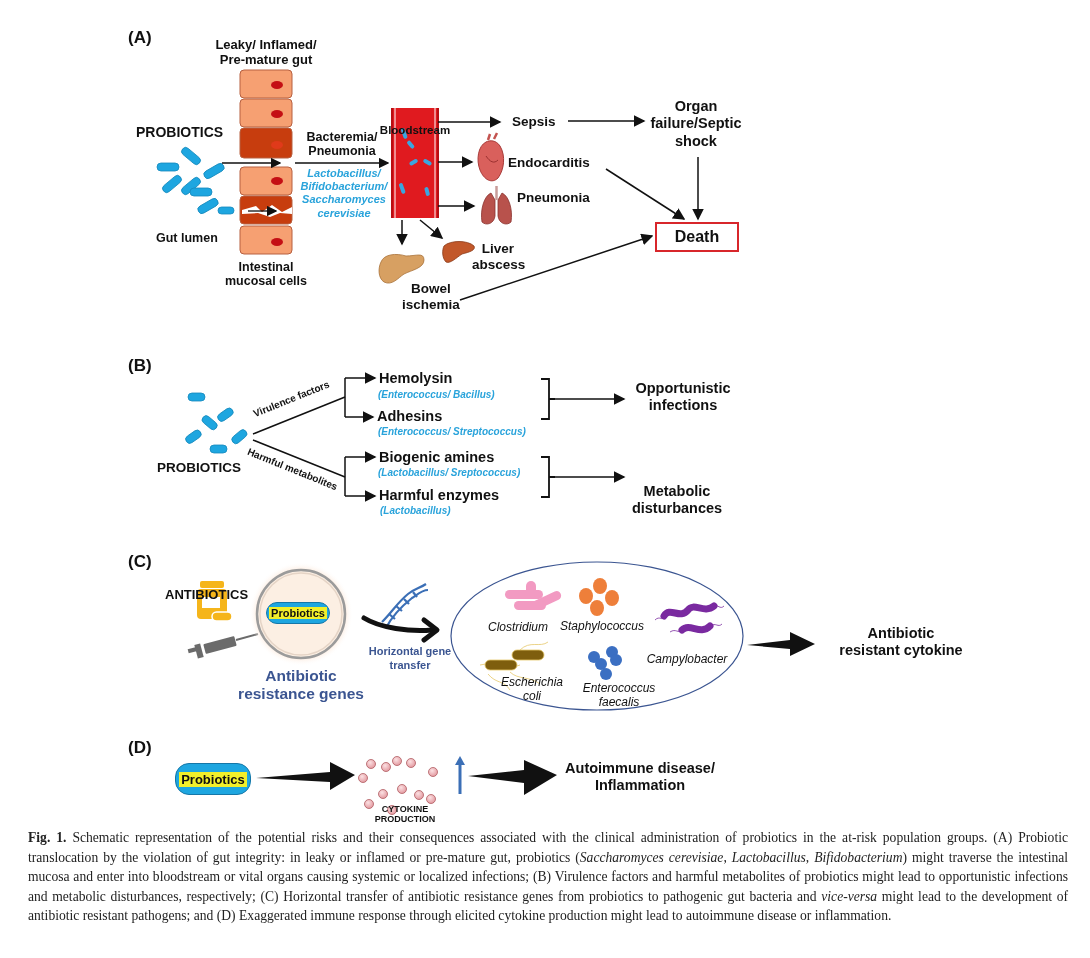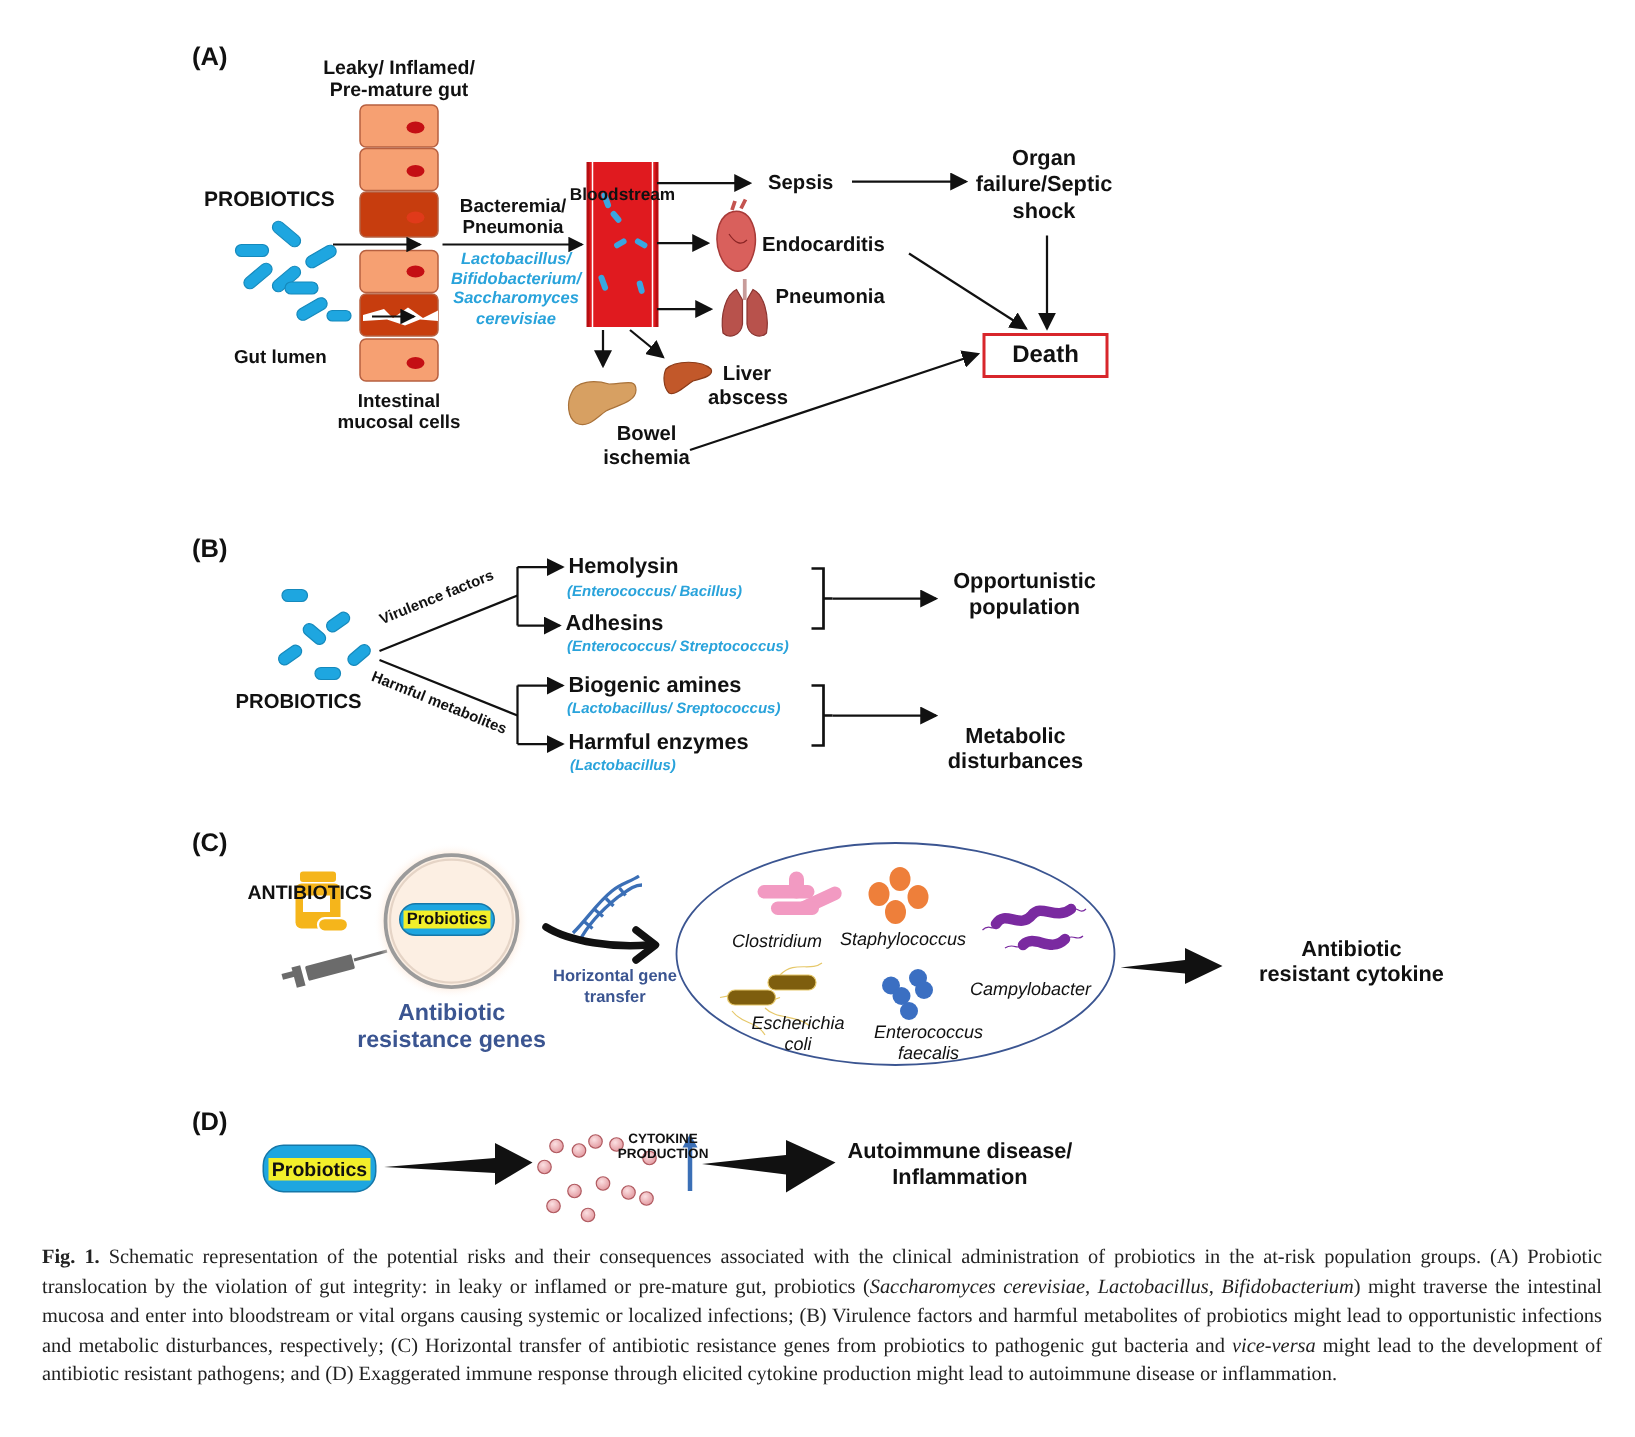--- a/index.html
+++ b/index.html
@@ -260,21 +260,21 @@
 <div class="abs blue-it" style="left:378px;top:389px;font-size:10px;text-align:left;font-style:normal;"><span style="font-style:italic">(Enterococcus/ Bacillus)</span></div>
 <div class="abs lbl" style="left:377px;top:408px;font-size:14.5px;text-align:left;">Adhesins</div>
 <div class="abs blue-it" style="left:378px;top:426px;font-size:10px;text-align:left;">(Enterococcus/ Streptococcus)</div>
 <div class="abs lbl" style="left:379px;top:449px;font-size:14.5px;text-align:left;">Biogenic amines</div>
 <div class="abs blue-it" style="left:378px;top:467px;font-size:10px;text-align:left;">(Lactobacillus/ Sreptococcus)</div>
 <div class="abs lbl" style="left:379px;top:487px;font-size:14.5px;text-align:left;">Harmful enzymes</div>
 <div class="abs blue-it" style="left:380px;top:505px;font-size:10px;text-align:left;">(Lactobacillus)</div>
 
 <div class="abs lbl" style="left:624px;top:380px;width:118px;font-size:14.5px;">
   <div>Opportunistic</div>
-  <div>population</div>
+  <div>infections</div>
 </div>
 <div class="abs lbl" style="left:616px;top:459px;width:122px;font-size:14.5px;margin-top:24px;">
   <div>Metabolic</div>
   <div>disturbances</div>
 </div>
 
 <div class="abs panel" style="left:128px;top:552px;">(C)</div>
 <div class="abs lbl" style="left:165px;top:588px;font-size:13px;text-align:right;">ANTIBIOTICS</div>
 <div class="pill" style="left:266px;top:602px;width:62px;height:20px;font-size:11px;">
   <span>Probiotics</span>
@@ -300,21 +300,21 @@
 </div>
 <div class="abs lbl" style="left:826px;top:625px;width:150px;font-size:14.5px;">
   <div>Antibiotic</div>
   <div>resistant cytokine</div>
 </div>
 
 <div class="abs panel" style="left:128px;top:738px;">(D)</div>
 <div class="pill" style="left:175px;top:763px;width:74px;height:30px;font-size:13px;">
   <span>Probiotics</span>
 </div>
-<div class="abs lbl" style="left:368px;top:754px;width:74px;font-size:9px;margin-left:37px;">
+<div class="abs lbl" style="left:368px;top:804px;width:74px;font-size:9px;">
   <div>CYTOKINE</div>
   <div>PRODUCTION</div>
 </div>
 <div class="abs lbl" style="left:560px;top:760px;width:160px;font-size:14.5px;">
   <div>Autoimmune disease/</div>
   <div>Inflammation</div>
 </div>
 
 <div class="caption"><span class="fig">Fig. 1.</span><span> Schematic representation of the potential risks and their consequences associated with the clinical administration of probiotics in the at-risk population groups. (A) Probiotic translocation by the violation of gut integrity: in leaky or inflamed or pre-mature gut, probiotics (</span><i>Saccharomyces cerevisiae</i><span>, </span><i>Lactobacillus</i><span>, </span><i>Bifidobacterium</i><span>) might traverse the intestinal mucosa and enter into bloodstream or vital organs causing systemic or localized infections; (B) Virulence factors and harmful metabolites of probiotics might lead to opportunistic infections and metabolic disturbances, respectively; (C) Horizontal transfer of antibiotic resistance genes from probiotics to pathogenic gut bacteria and </span><i>vice-versa</i><span> might lead to the development of antibiotic resistant pathogens; and (D) Exaggerated immune response through elicited cytokine production might lead to autoimmune disease or inflammation.</span></div>
 

